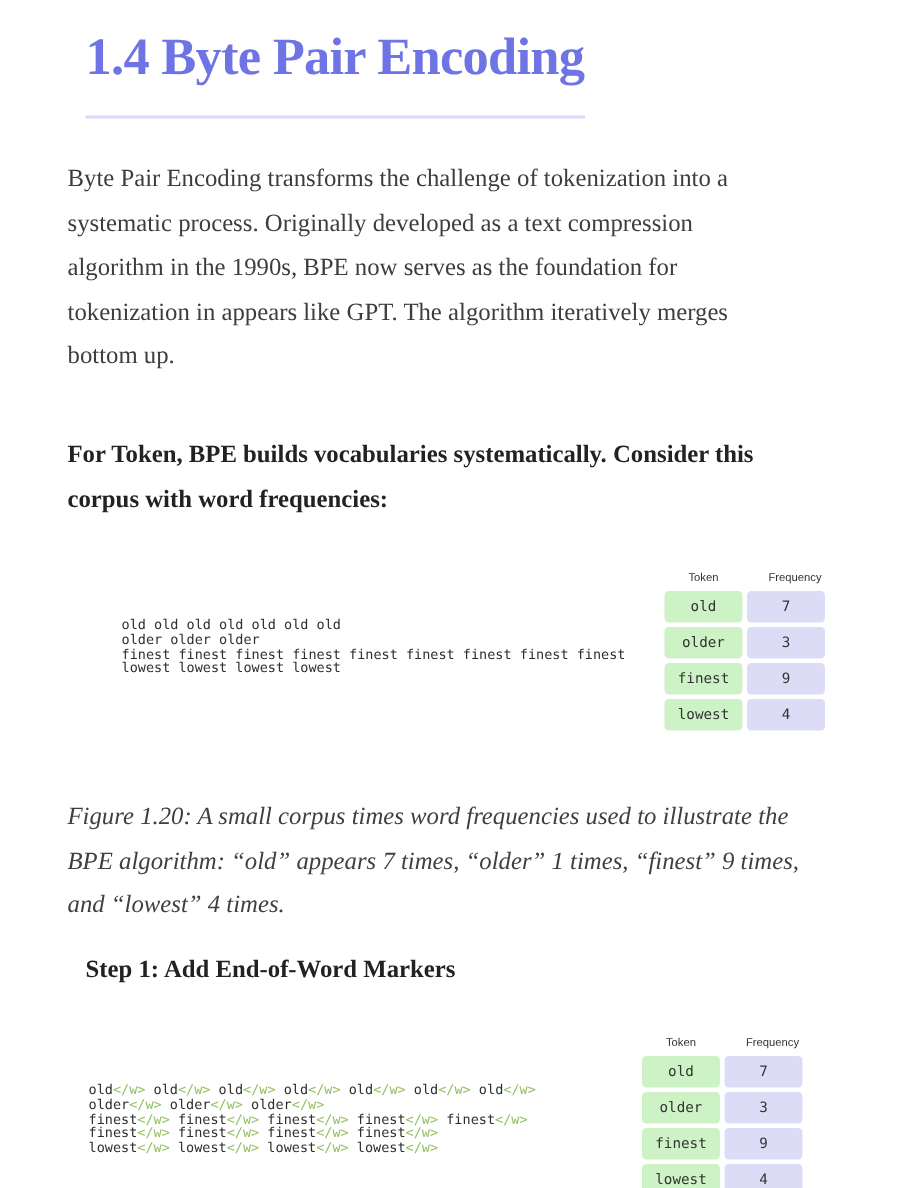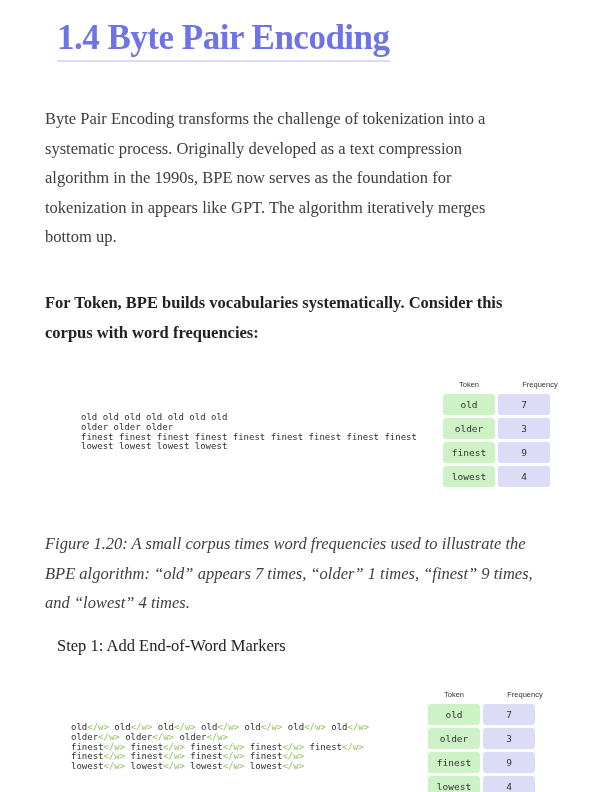--- a/index.html
+++ b/index.html
@@ -18,21 +18,21 @@
     left: 57px;
     top: 16px;
     margin: 0;
     font-family: "Liberation Serif", serif;
     font-weight: 700;
     font-size: 35px;
     line-height: 44px;
     letter-spacing: -0.5px;
     color: var(--heading-color, #6e74e4);
     border-bottom: 2px solid var(--heading-underline, #d9dbf6);
-    padding-bottom: 0;
+    padding-bottom: 17px;
     white-space: nowrap;
   }
 
   
   .lines { position: absolute; left: 45px; margin: 0; }
   .lines .tline {
     white-space: nowrap;
     font-size: 16.5px;
     line-height: 29.6px;
     color: #3d3d3d;
@@ -43,44 +43,44 @@
   .caption { top: 529px; }
   .caption .tline { font-style: italic; color: #3f3f3f; }
 
   .step-heading {
     position: absolute;
     left: 57px;
     top: 631px;
     margin: 0;
     font-size: 16.5px;
     line-height: 29.6px;
-    font-weight: 400;
+    font-weight: 700;
     color: #222222;
     white-space: nowrap;
   }
 
   
   .codeblock {
     position: absolute;
     margin: 0;
     font-family: "DejaVu Sans Mono", "Liberation Mono", monospace;
     font-size: 9px;
     line-height: 9.8px;
     color: #2e2e2e;
     white-space: pre;
   }
   .code-fig1 { left: 81px; top: 413px; }
-  .code-fig2 { left: 59px; top: 723px; margin-left: 12px; }
+  .code-fig2 { left: 59px; top: 723px; }
   .codeblock .marker { color: var(--marker-green, #94c162); }
 
   
   .minitable { position: absolute; }
   .minitable-fig1 { left: 443px; top: 379px; }
   .minitable-fig2 { left: 428px; top: 689px; }
-  .mt-header { display: flex; gap: 19px; margin-bottom: 4px; }
+  .mt-header { display: flex; gap: 9px; margin-bottom: 4px; }
   .mt-header .mt-hcell {
     width: 52px;
     text-align: center;
     font-family: "Liberation Sans", sans-serif;
     font-size: 7.5px;
     line-height: 11px;
     color: #333333;
   }
   .mt-row { display: flex; gap: 3px; margin-bottom: 3px; }
   .mt-cell {

